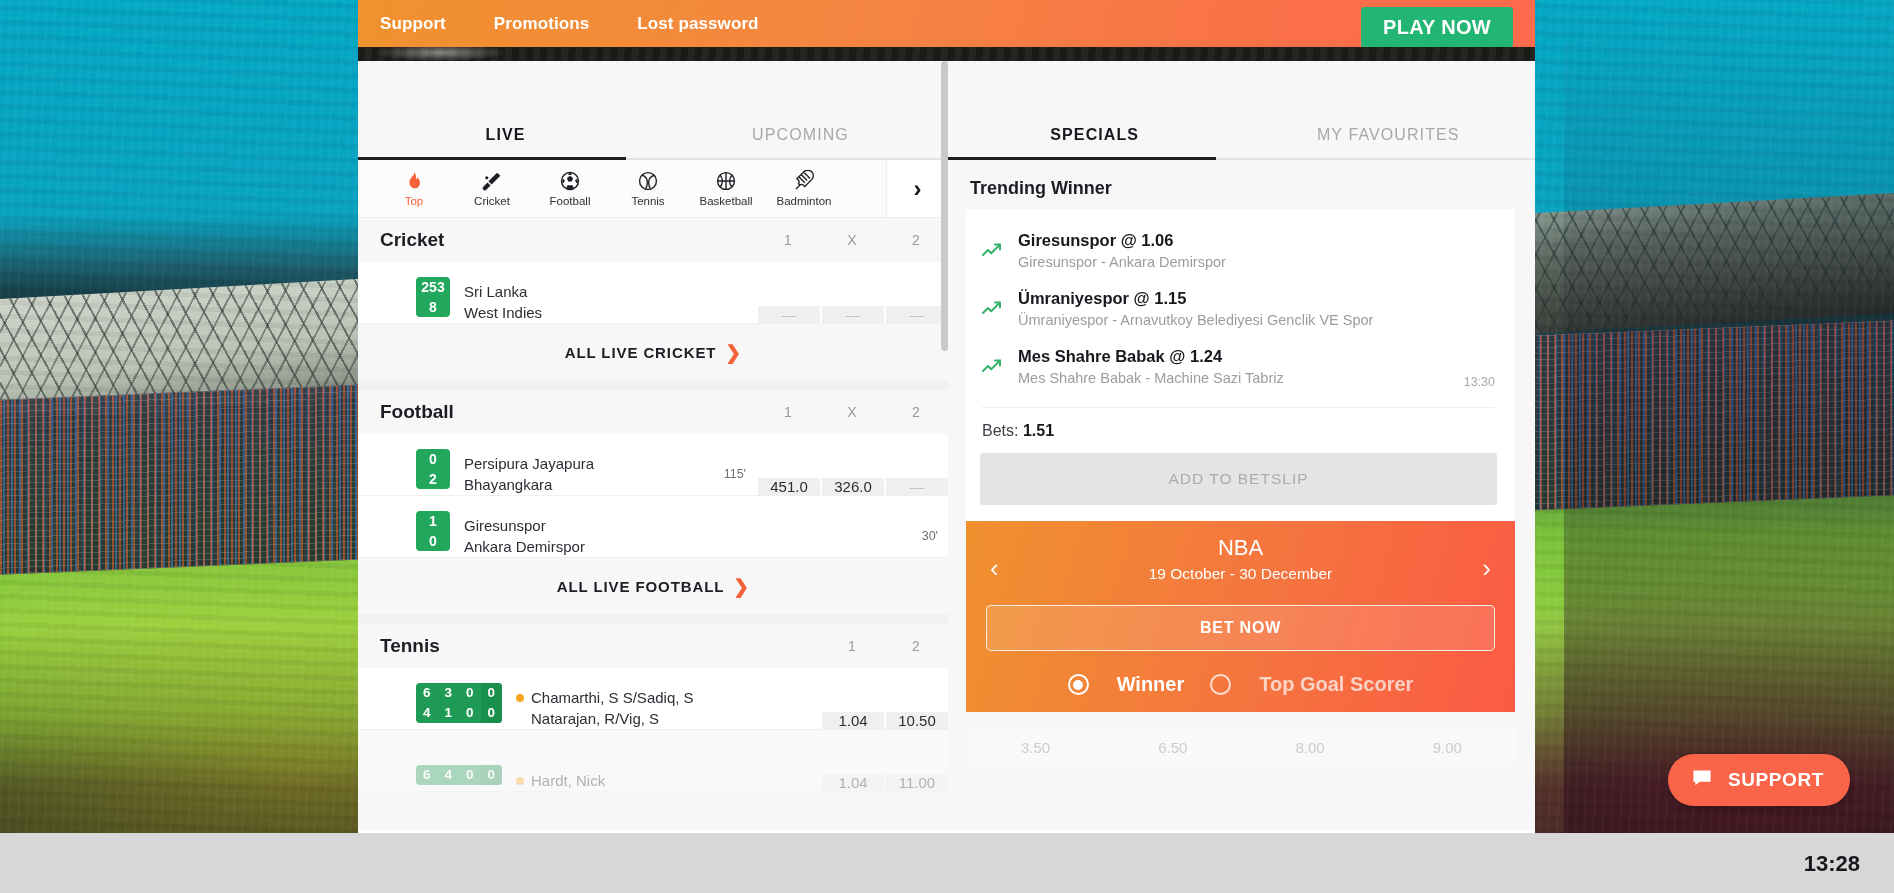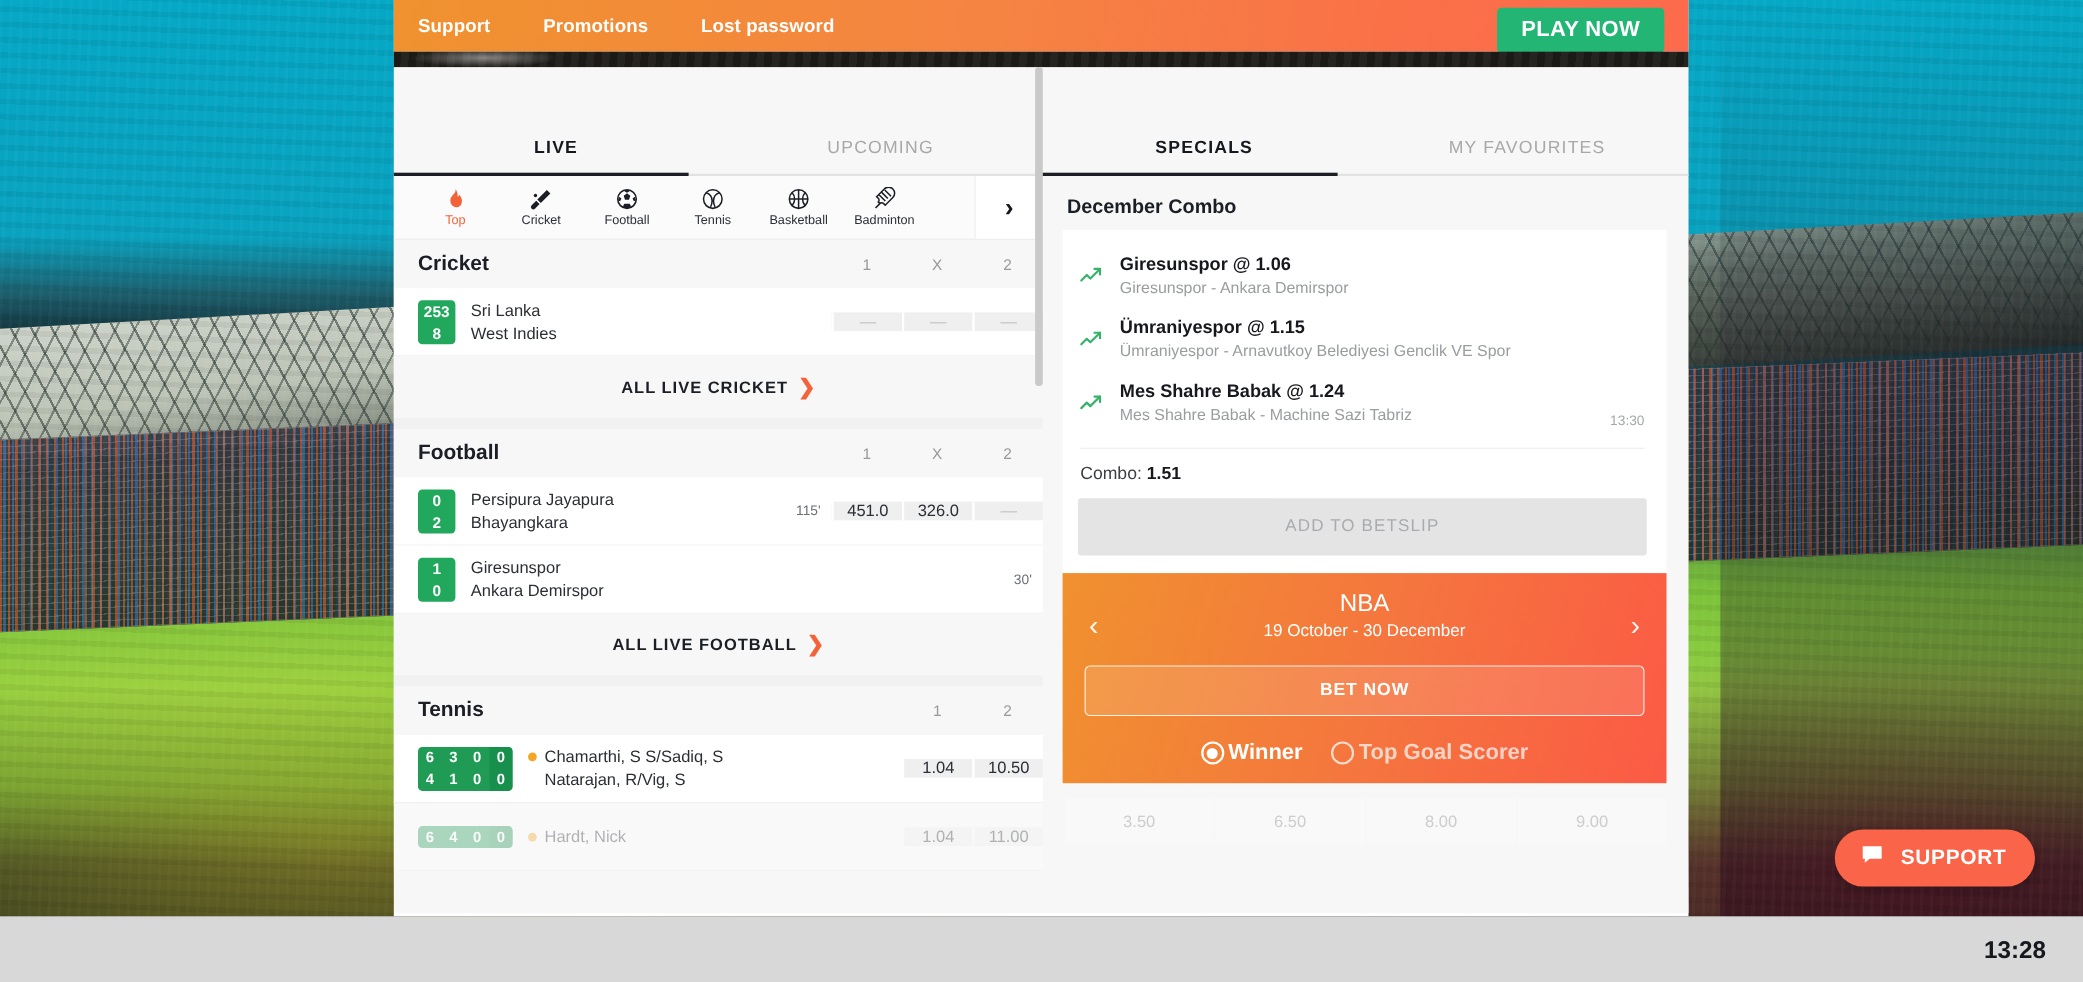--- a/index.html
+++ b/index.html
@@ -135,22 +135,23 @@
     background:#f7f7f7;
   }
   .sec-title { font-size:19px; font-weight:bold; color:#1b1e24; flex:1; }
   .sec-cols { display:flex; }
   .sec-col {
     width:64px; text-align:center; font-size:14px; color:#98999d;
   }
 
   
   .match {
-    display:flex; align-items:center; background:#fff; border-bottom:1px solid #f0f0f0;
+    display:flex; align-items:flex-end; background:#fff; border-bottom:1px solid #f0f0f0;
     min-height:62px;
+    padding-left:36px;
   }
   .match .scorebox {
     width:34px; margin:6px 0 6px 22px; border-radius:4px; background:#22a85c;
     color:#fff; display:flex; flex-direction:column; align-items:center; justify-content:center;
     font-size:14px; font-weight:bold; line-height:20px; flex:none;
   }
   .match .scorebox.tennis {
     width:86px; flex-direction:row; overflow:hidden; padding:0;
     background:#1f9b55;
   }
@@ -220,21 +221,21 @@
   #season .navarrow.right { right:24px; }
   #season .s-title { text-align:center; color:#fff; font-size:22px; font-weight:normal; }
   #season .s-dates { text-align:center; color:#fff; font-size:15.5px; margin-top:4px; }
   #betnow {
     display:block; margin:22px 20px 0 20px; height:46px; width:calc(100% - 40px);
     background:rgba(255,255,255,.12); border:1px solid rgba(255,255,255,.85);
     border-radius:5px; color:#fff; font-size:16px; font-weight:bold; letter-spacing:.8px;
     cursor:pointer; font-family:"Liberation Sans", sans-serif;
   }
   #radios { display:flex; align-items:center; justify-content:center; gap:26px; margin-top:22px; padding-bottom:16px; }
-  .radio { display:flex; align-items:center; gap:4px; cursor:pointer; }
+  .radio { display:flex; align-items:center; gap:28px; cursor:pointer; }
   .radio .dot {
     width:21px; height:21px; border-radius:50%; border:2.5px solid #fff;
     display:flex; align-items:center; justify-content:center;
   }
   .radio.off .dot { border-color:rgba(255,255,255,.75); }
   .radio .dot i { width:10px; height:10px; border-radius:50%; background:#fff; display:block; }
   .radio .lbl { color:#fff; font-size:20px; font-weight:bold; }
   .radio.off .lbl { color:rgba(255,255,255,.7); }
   #seasonodds { display:flex; margin:14px 20px 0 20px; gap:2px; }
   #seasonodds .so {
@@ -513,21 +514,21 @@
     </div>
 
     <div id="colRight">
 
       <div class="tabrow">
         <div class="tab active">SPECIALS</div>
         <div class="tab">MY FAVOURITES</div>
         <div class="tab-underline"></div>
       </div>
 
-      <div class="r-head">December Combo</div>
+      <div class="r-head">Trending Winner</div>
 
       <div class="card">
         <div class="combo-item">
           <span class="trend">
             <svg viewBox="0 0 24 24" fill="none" stroke="#35b36a" stroke-width="2" stroke-linecap="round" stroke-linejoin="round">
                 <path d="M3 16l5-5 3.2 3.2L20 5.5"></path>
                 <path d="M15 5.5h5v5"></path>
               </svg>
           </span>
           <div>
@@ -555,21 +556,21 @@
               </svg>
           </span>
           <div>
             <div class="ttl">Mes Shahre Babak @ 1.24</div>
             <div class="sub">Mes Shahre Babak - Machine Sazi Tabriz</div>
           </div>
           <span class="time">13:30</span>
         </div>
         <div class="combo-sep"></div>
         <div class="odds-line">
-          <span>Combo:</span>
+          <span>Bets:</span>
           <b>1.51</b>
         </div>
         <button id="addbetslip">ADD TO BETSLIP</button>
       </div>
 
 
       <div id="season">
         <span class="navarrow left">‹</span>
         <span class="navarrow right">›</span>
         <div class="s-title">NBA</div>

